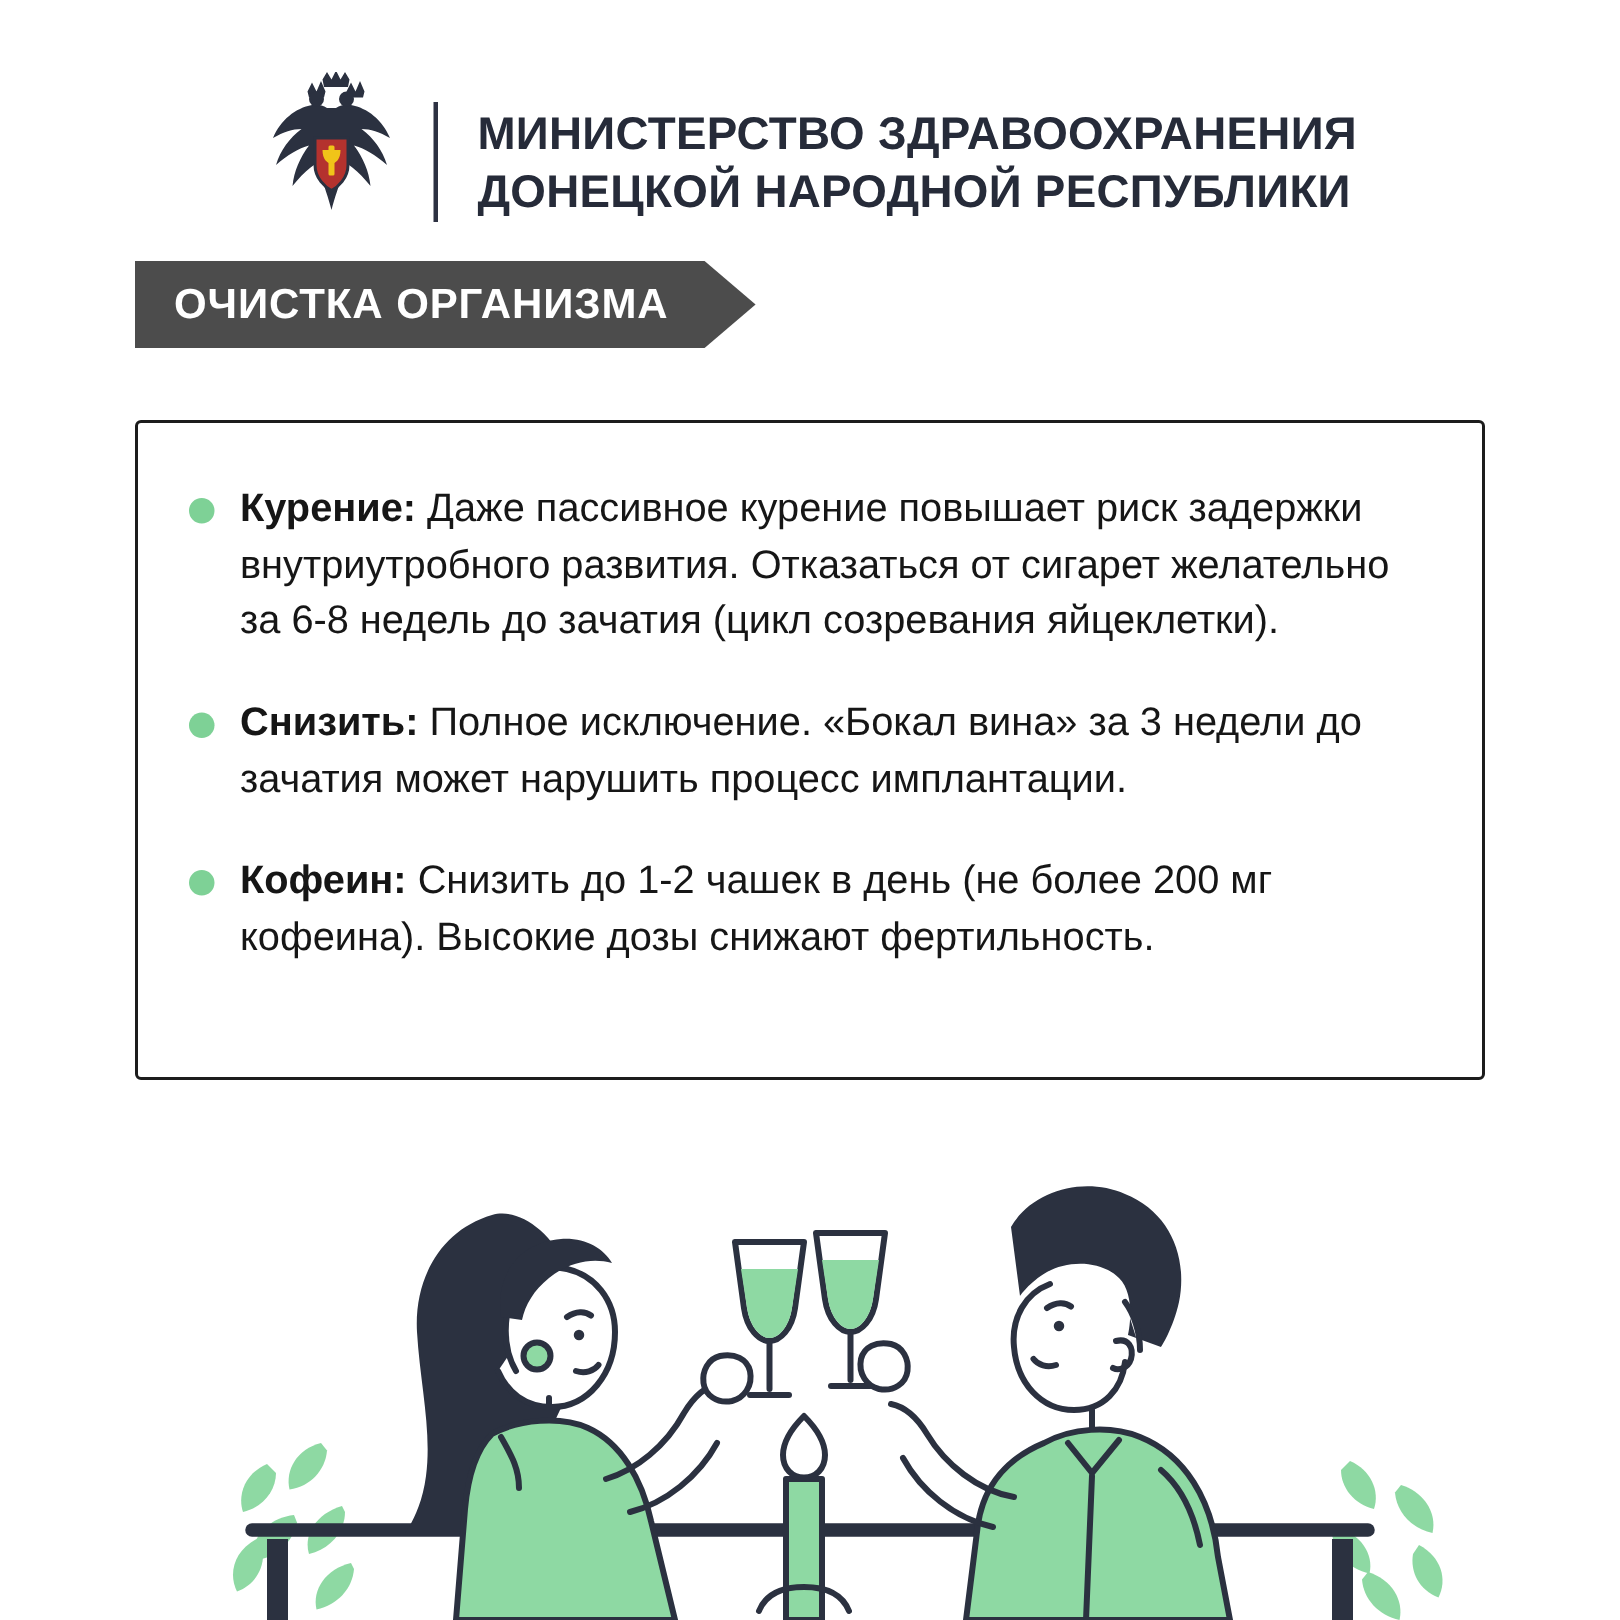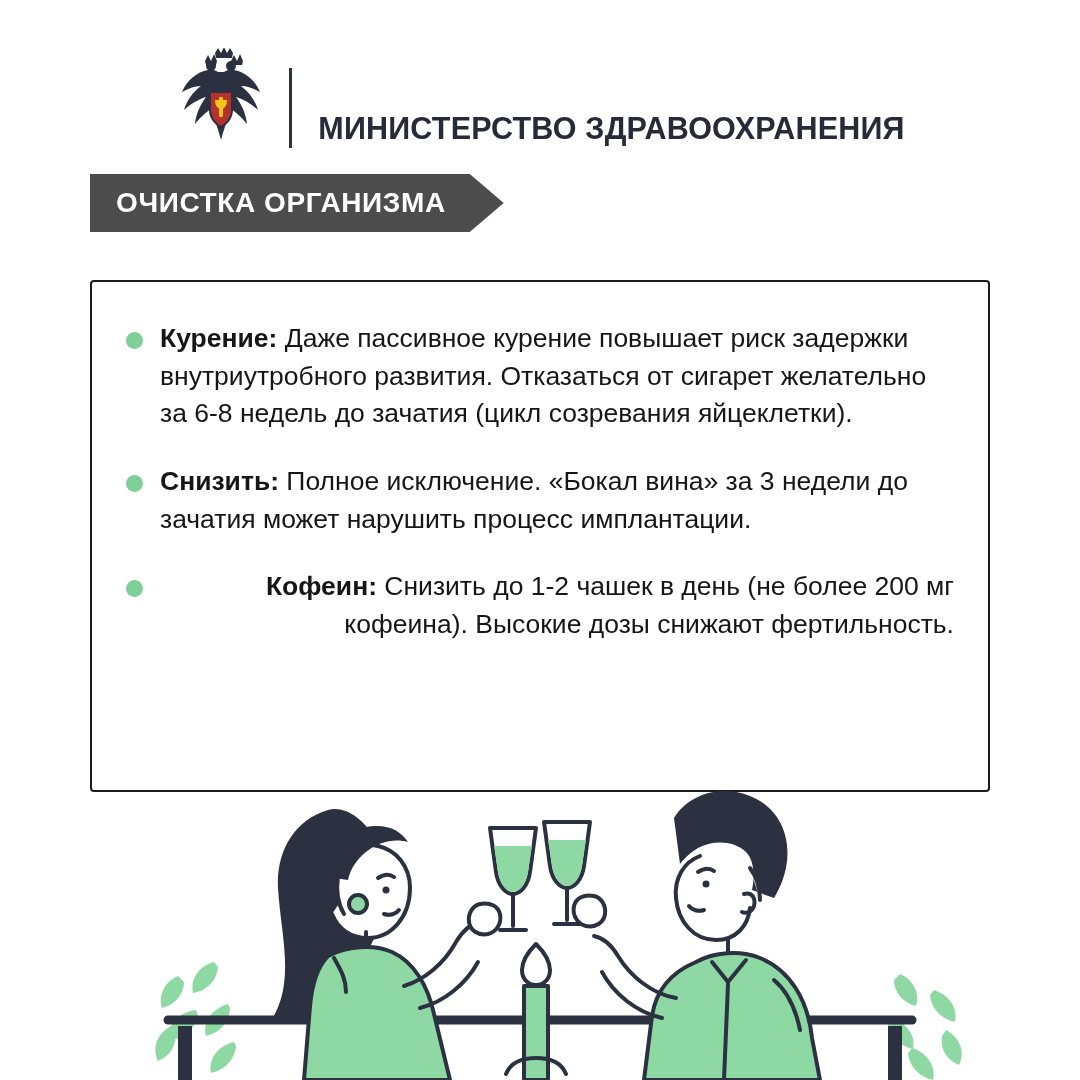--- a/index.html
+++ b/index.html
@@ -88,32 +88,32 @@
     letter-spacing: 0.6px;
     clip-path: polygon(0 0, calc(100% - 34px) 0, 100% 50%, calc(100% - 34px) 100%, 0 100%);
   }
 
   
   .textbox {
     position: absolute;
     left: 62px;
     top: 252px;
     width: 900px;
-    height: 512px;
+    height: 440px;
     border: 2.5px solid #1c1c1c;
     border-radius: 4px;
     box-sizing: border-box;
     padding: 38px 34px 0 34px;
   }
   .bullet-row {
     display: flex;
     align-items: flex-start;
     margin-bottom: 30px;
   }
-  .bullet-row:last-child { margin-bottom: 0; text-align: right; }
+  .bullet-row:last-child { margin-bottom: 0; }
   .dot {
     width: 17px;
     height: 17px;
     border-radius: 50%;
     background: #7ed196;
     flex: 0 0 auto;
     margin-top: 12px;
     margin-right: 17px;
   }
   .btext {
@@ -164,20 +164,21 @@
           <path d="M35 44 h22 v18 c0 9 -7 15 -11 17 c-4 -2 -11 -8 -11 -17 z" fill="#b4322e" stroke="#2b3140" stroke-width="2"></path>
           <g fill="#f0c419">
             <rect x="44" y="49" width="4" height="20" rx="1"></rect>
             <path d="M40 52 c0 6 3 9 6 9 c3 0 6 -3 6 -9 z"></path>
           </g>
         </svg>
       </div>
       <div class="divider-v"></div>
       <div>
         <div class="ministry">МИНИСТЕРСТВО ЗДРАВООХРАНЕНИЯ</div>
+        <div class="ministry">ДОНЕЦКОЙ НАРОДНОЙ РЕСПУБЛИКИ</div>
       </div>
     </div>
 
     <div class="ribbon-wrap">
       <div class="ribbon">ОЧИСТКА ОРГАНИЗМА</div>
     </div>
 
     <div class="textbox">
 
       <div class="bullet-row">

